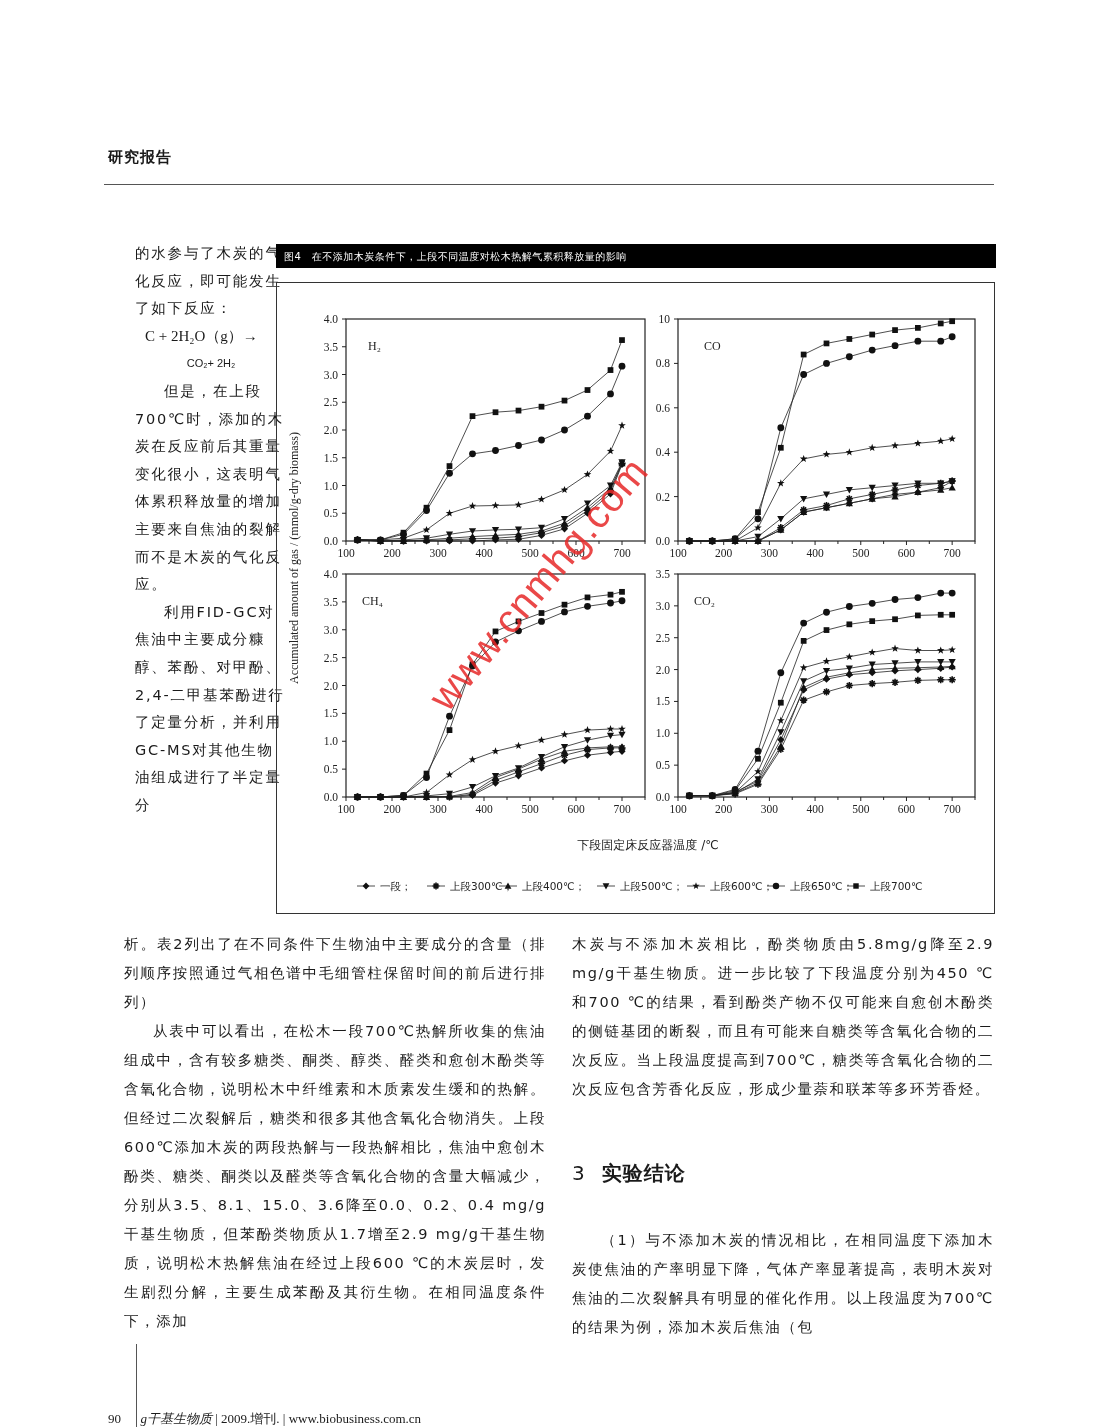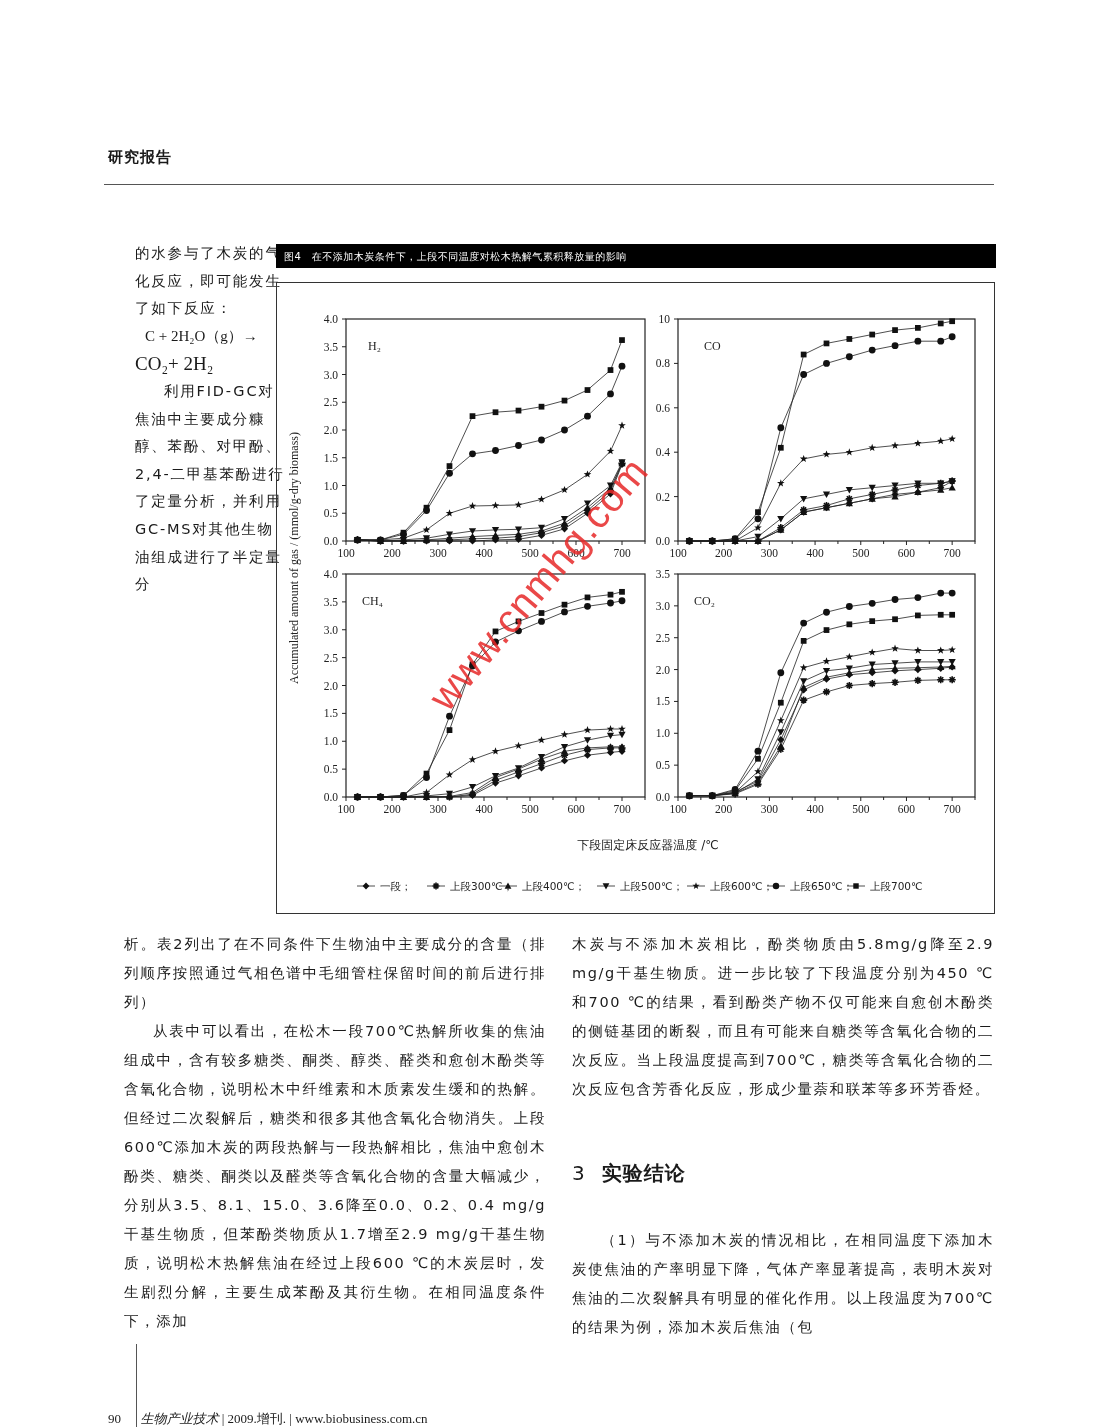--- a/index.html
+++ b/index.html
@@ -4,21 +4,21 @@
 <style>
   html, body { margin: 0; padding: 0; background: #ffffff; }
   body { width: 1103px; height: 1427px; position: relative; overflow: hidden;
          font-family: "DejaVu Sans", sans-serif; color: #1a1a1a; }
   .header-title { position: absolute; left: 108px; top: 148px; font-size: 15px; font-weight: bold; letter-spacing: 1px; }
   .header-rule { position: absolute; left: 104px; top: 184px; width: 890px; height: 1px; background: #555; }
 
   .left-narrow { position: absolute; left: 107px; top: 240px; width: 152px; font-size: 14.5px; line-height: 27.6px; letter-spacing: 1.8px; margin-left: 28px; }
   .left-narrow p { margin: 0; }
   .eq1 { padding-left: 10px; font-family: "Liberation Serif", serif; font-size: 15px; letter-spacing: 0; }
-  .eq2 { text-align: left; font-family: Liberation Serif, serif; font-size: 19px; letter-spacing: 0; }
+  .eq2 { text-align: center; font-family: Liberation Sans, sans-serif; font-size: 11px; letter-spacing: 0; }
   .indent { text-indent: 2em; }
   .sec-head { margin-top: 16px !important; font-weight: bold; }
 
   .fig-caption { position: absolute; left: 276px; top: 244px; width: 720px; height: 24px; background: #000; color: #fff;
                  font-size: 10px; line-height: 26px; padding-left: 8px; box-sizing: border-box; letter-spacing: 0.5px; }
   .fig-frame { position: absolute; left: 276px; top: 282px; width: 719px; height: 632px; border: 1.5px solid #333; box-sizing: border-box; }
   #chart-svg { position: absolute; left: 276px; top: 282px; }
 
   .body-col { position: absolute; width: 422px; font-size: 14.5px; line-height: 29px; letter-spacing: 1.6px; text-align: justify; }
   .body-col p { margin: 0; }
@@ -40,20 +40,21 @@
 </head>
 <body>
 
 <div class="header-title">研究报告</div>
 <div class="header-rule"></div>
 
 <div class="left-narrow">
   <p>的水参与了木炭的气化反应，即可能发生了如下反应：</p>
   <p class="eq1">C + 2H₂O（g）→</p>
   <p class="eq2">CO₂+ 2H₂</p>
+  <p class="indent">但是，在上段700℃时，添加的木炭在反应前后其重量变化很小，这表明气体累积释放量的增加主要来自焦油的裂解而不是木炭的气化反应。</p>
   <p class="indent">利用FID-GC对焦油中主要成分糠醇、苯酚、对甲酚、2,4-二甲基苯酚进行了定量分析，并利用GC-MS对其他生物油组成进行了半定量分</p>
 </div>
 
 <div class="fig-caption">图4　在不添加木炭条件下，上段不同温度对松木热解气累积释放量的影响</div>
 <div class="fig-frame"></div>
 <svg id="chart-svg" width="719" height="632" xmlns="http://www.w3.org/2000/svg">
     <g>
       <rect x="70" y="37" width="299" height="222" fill="none" stroke="#222" stroke-width="1.2"></rect>
       <line x1="70" y1="259" x2="70" y2="263" stroke="#222"></line>
       <text x="70" y="275" font-size="11.5" text-anchor="middle" fill="#222">100</text>
@@ -648,18 +649,18 @@
   <span class="num">3</span><span>实验结论</span>
 </div>
 <div class="body-col col-right2">
   <p class="indent">（1）与不添加木炭的情况相比，在相同温度下添加木炭使焦油的产率明显下降，气体产率显著提高，表明木炭对焦油的二次裂解具有明显的催化作用。以上段温度为700℃的结果为例，添加木炭后焦油（包</p>
 </div>
 
 <div class="footer-bar"></div>
 <div class="footer">
   <span>90</span>
   &nbsp;&nbsp;&nbsp;&nbsp;
-  <span class="journal">生物产业技术</span>
+  <span class="journal">g干基生物质</span>
   <span>| 2009.增刊. |</span>
   <span>www.biobusiness.com.cn</span>
 </div>
 
 <div class="watermark">www.cnmhg.com</div>
 
 </body></html>

